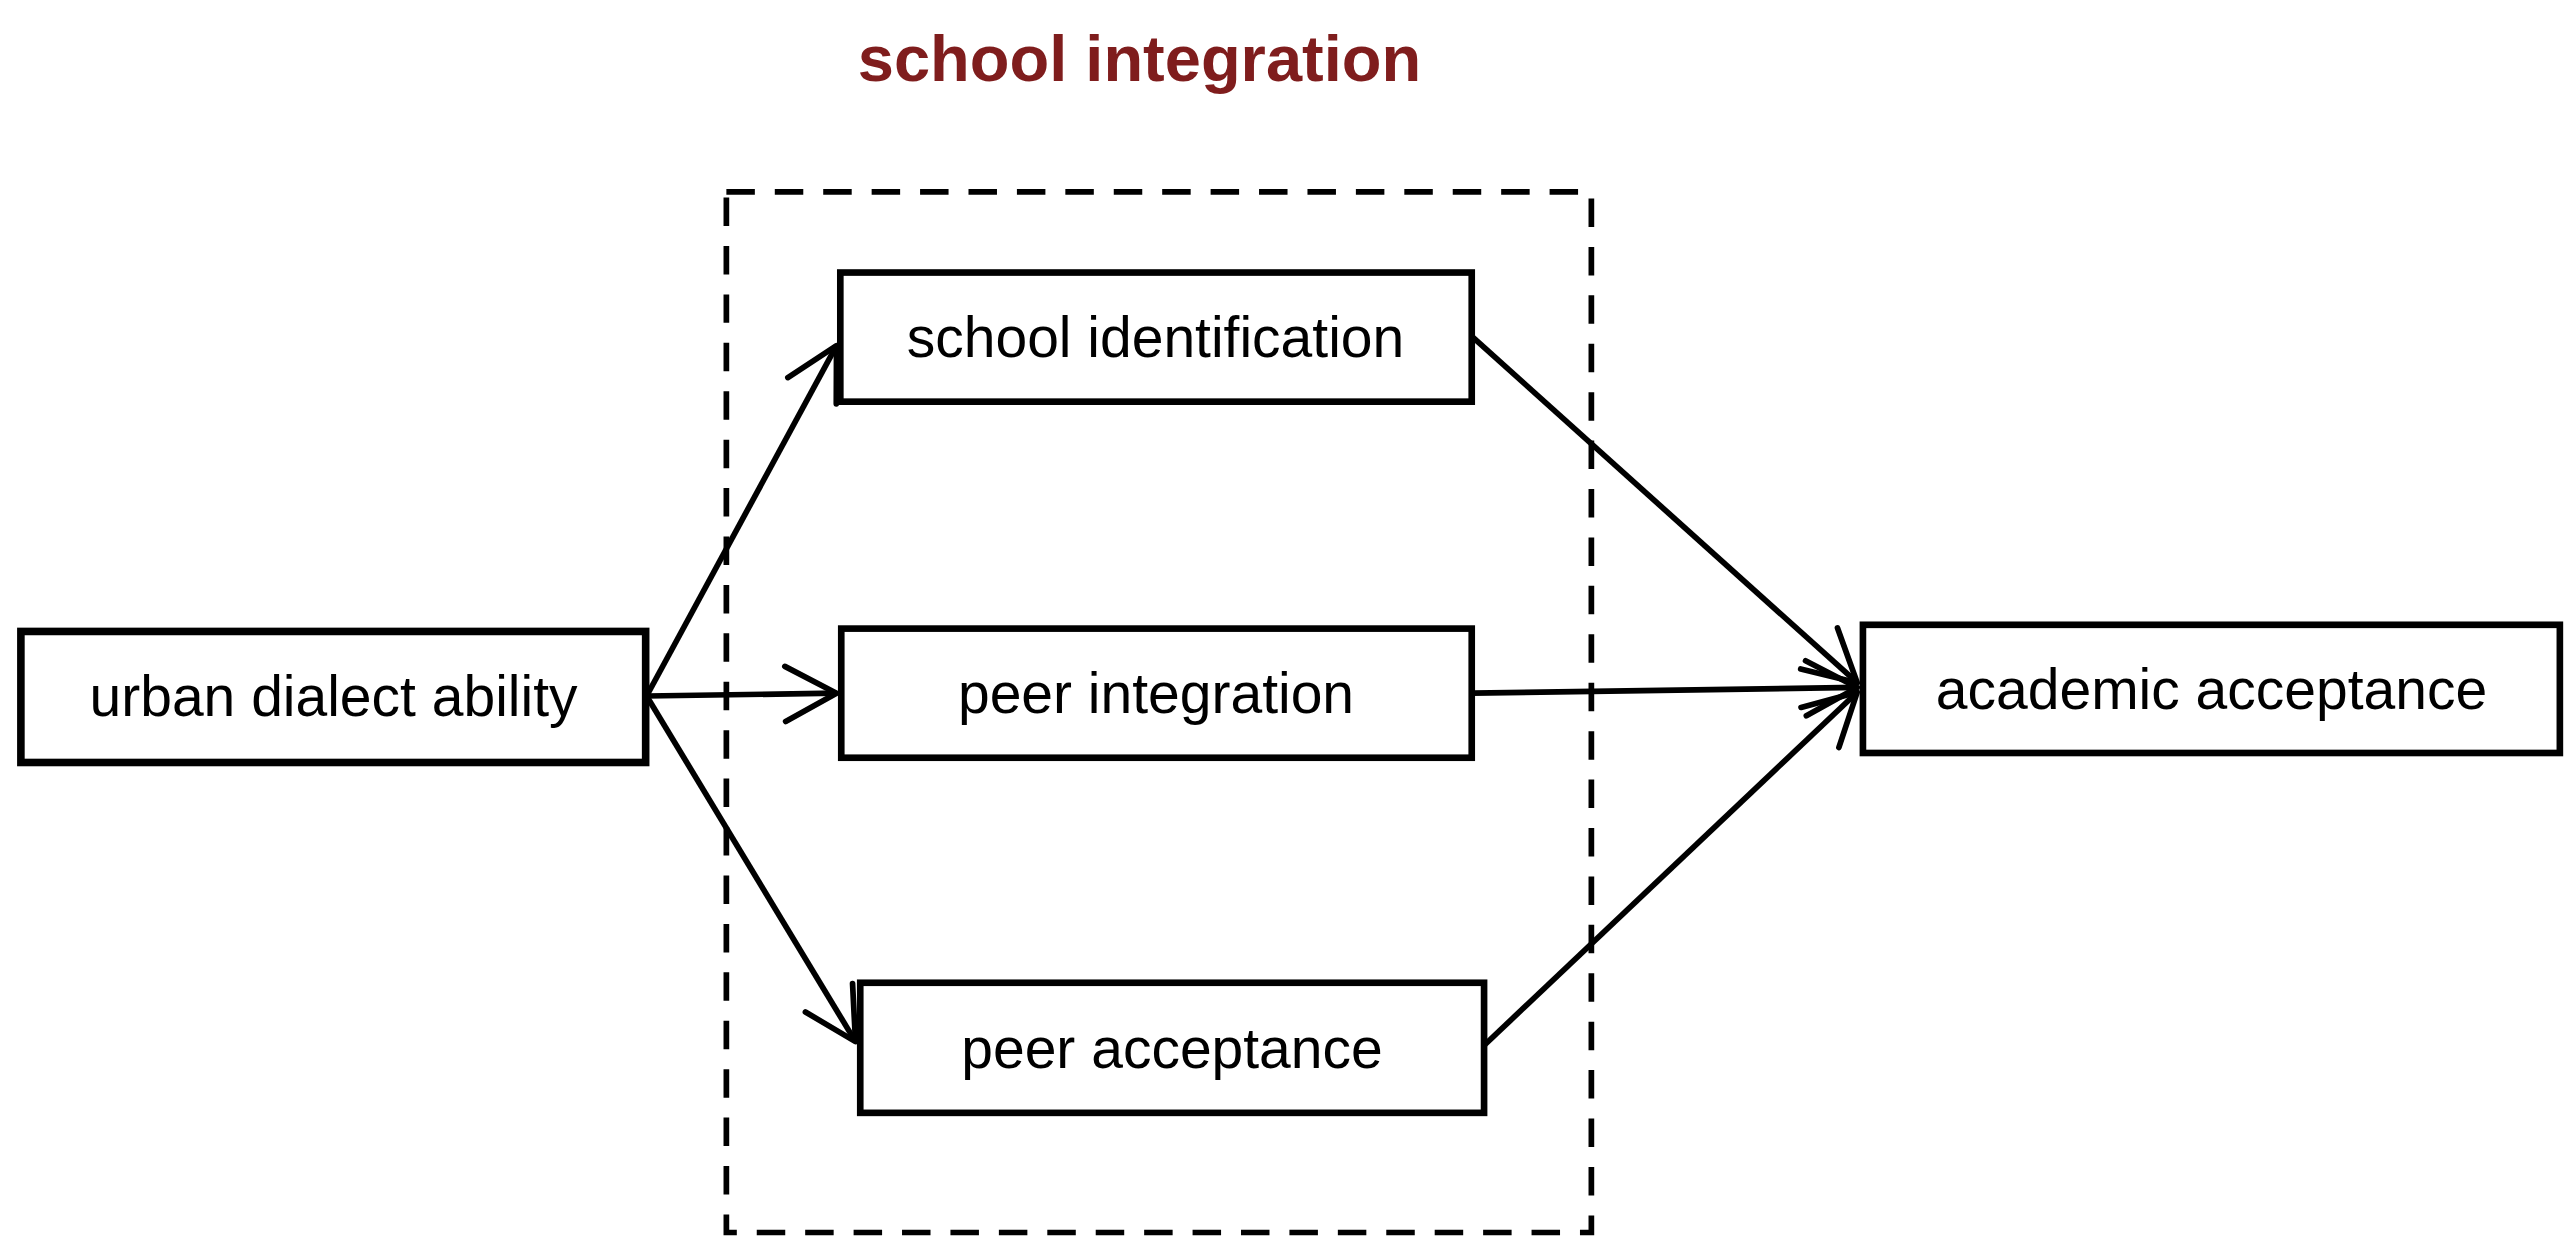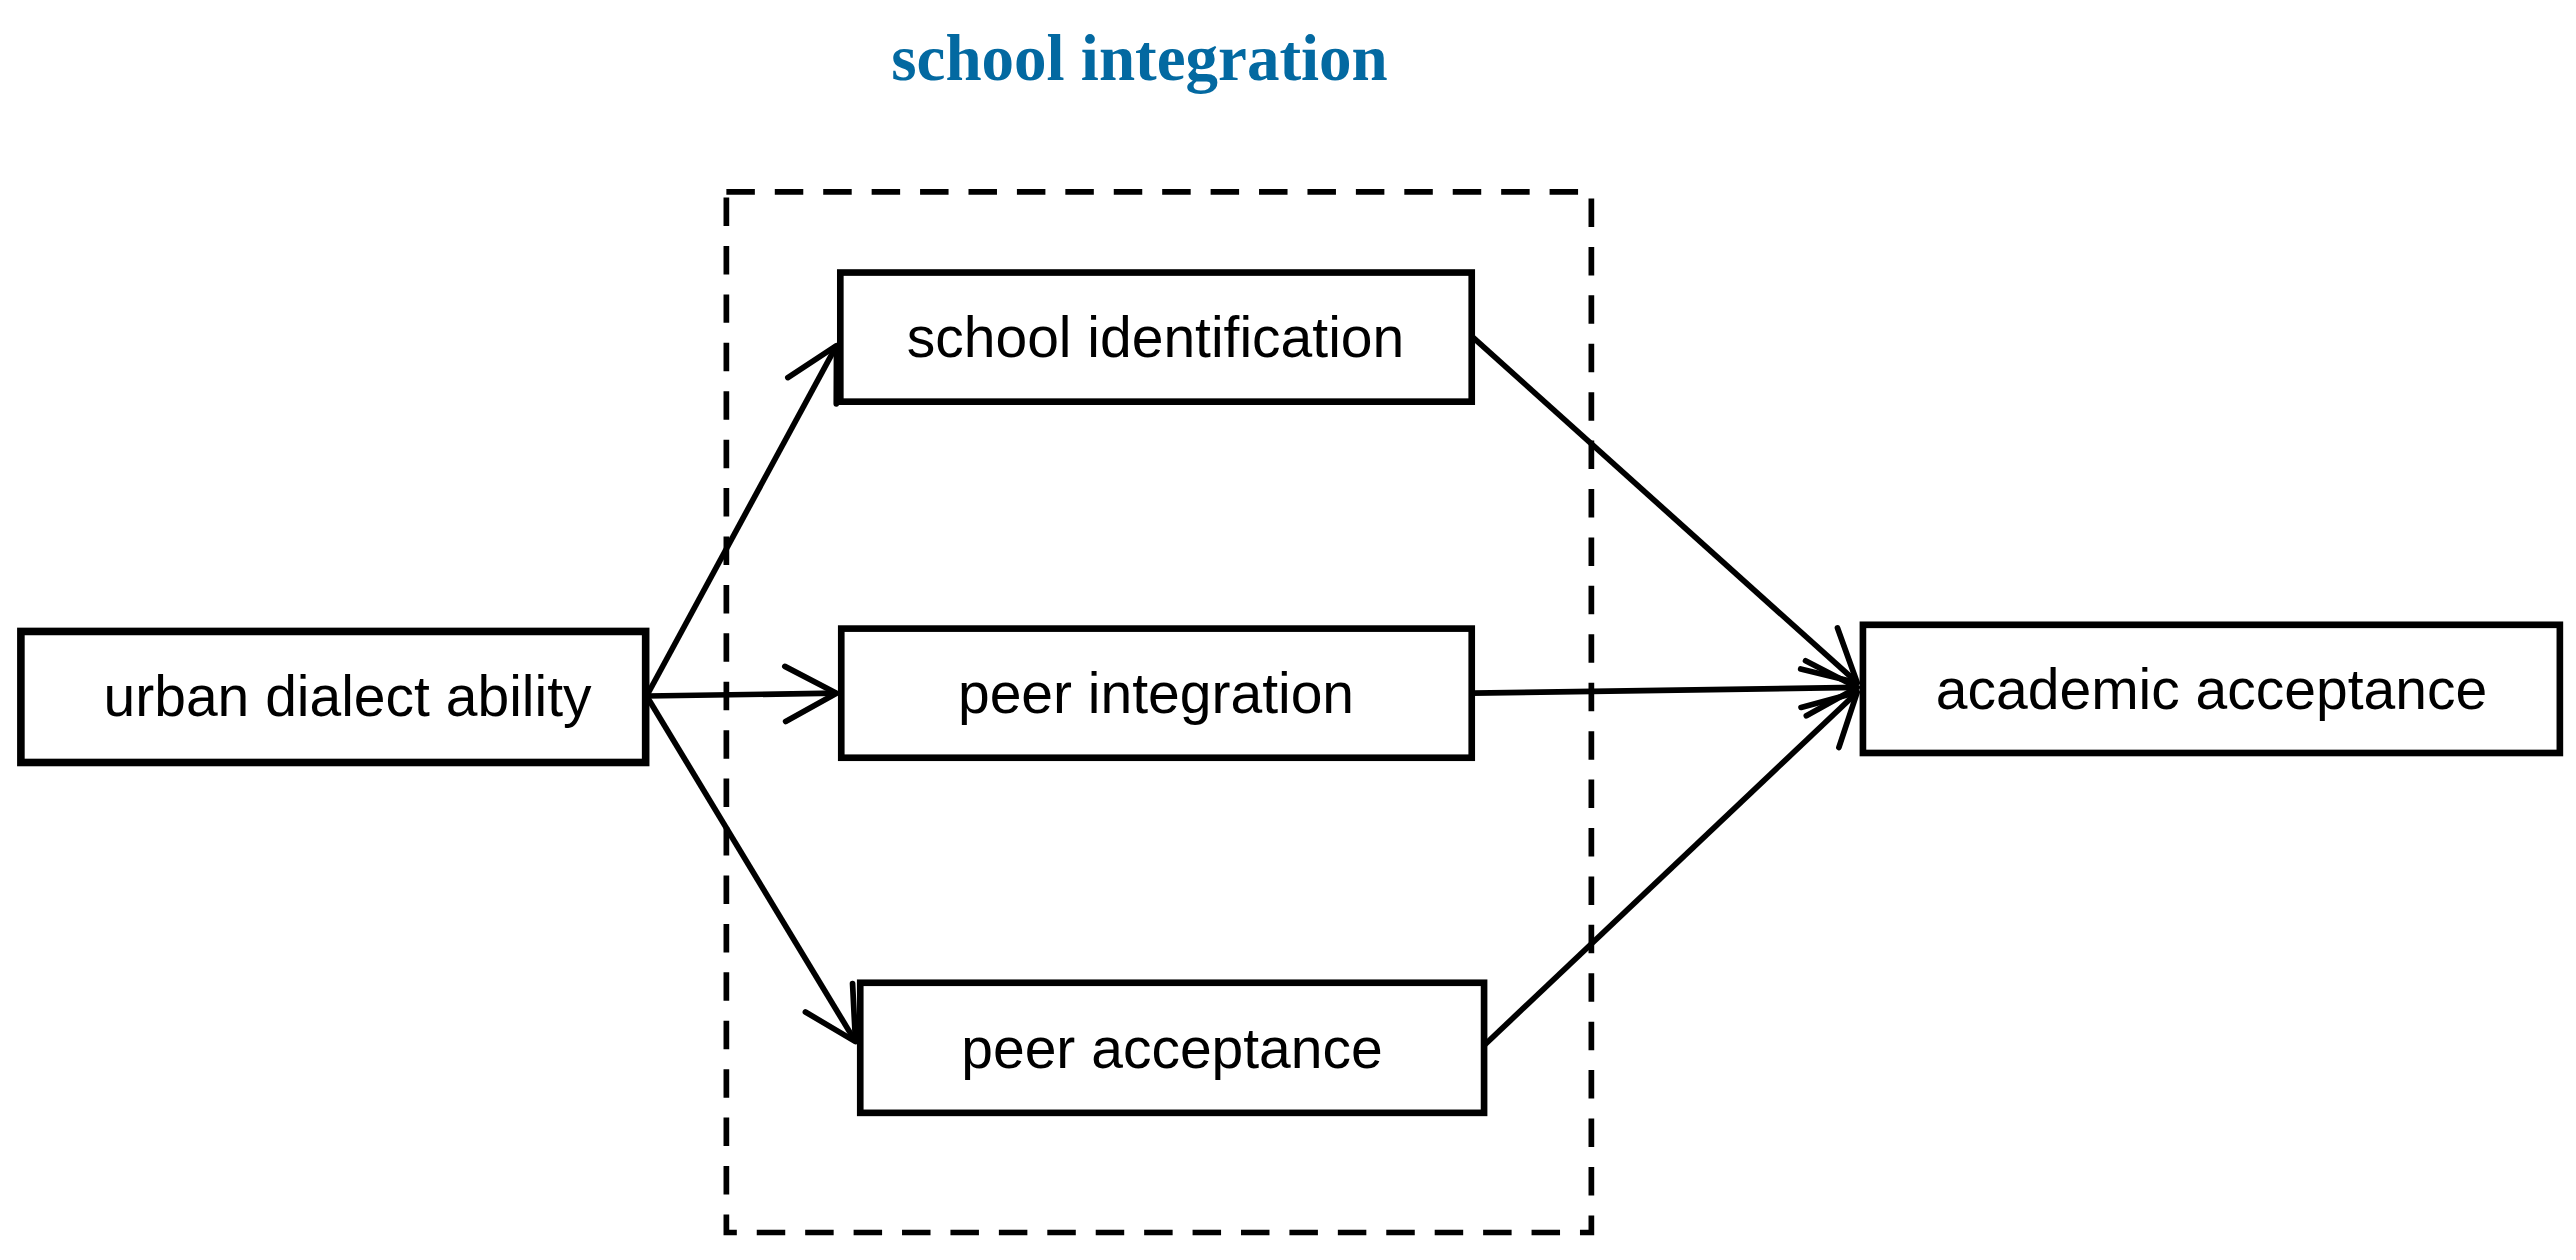--- a/index.html
+++ b/index.html
@@ -30,26 +30,25 @@
   .diagram-title {
     position: absolute;
     left: 707px; top: 11.4px;
     width: 865px; height: 95px;
     display: flex;
     align-items: center;
     justify-content: center;
     font-size: 65px;
     font-weight: bold;
     line-height: 1;
-    color: #0369a1;
+    color: #7f1d1d;
     white-space: nowrap;
-    font-family: Liberation Serif, serif;
   }
   
-  .lbl-predictor { left: 35px;   top: 631px;  width: 625px; height: 131px; }
+  .lbl-predictor { left: 21px;   top: 631px;  width: 625px; height: 131px; }
   .lbl-med1      { left: 840px;  top: 273px;  width: 631px; height: 129px; }
   .lbl-med2      { left: 841px;  top: 629px;  width: 630px; height: 129px; }
   .lbl-med3      { left: 860px;  top: 983px; width: 624px; height: 130px; }
   .lbl-outcome   { left: 1863px; top: 625px;  width: 697px; height: 128px; }
 </style>
 </head>
 <body>
 
 <div class="stage">
 

